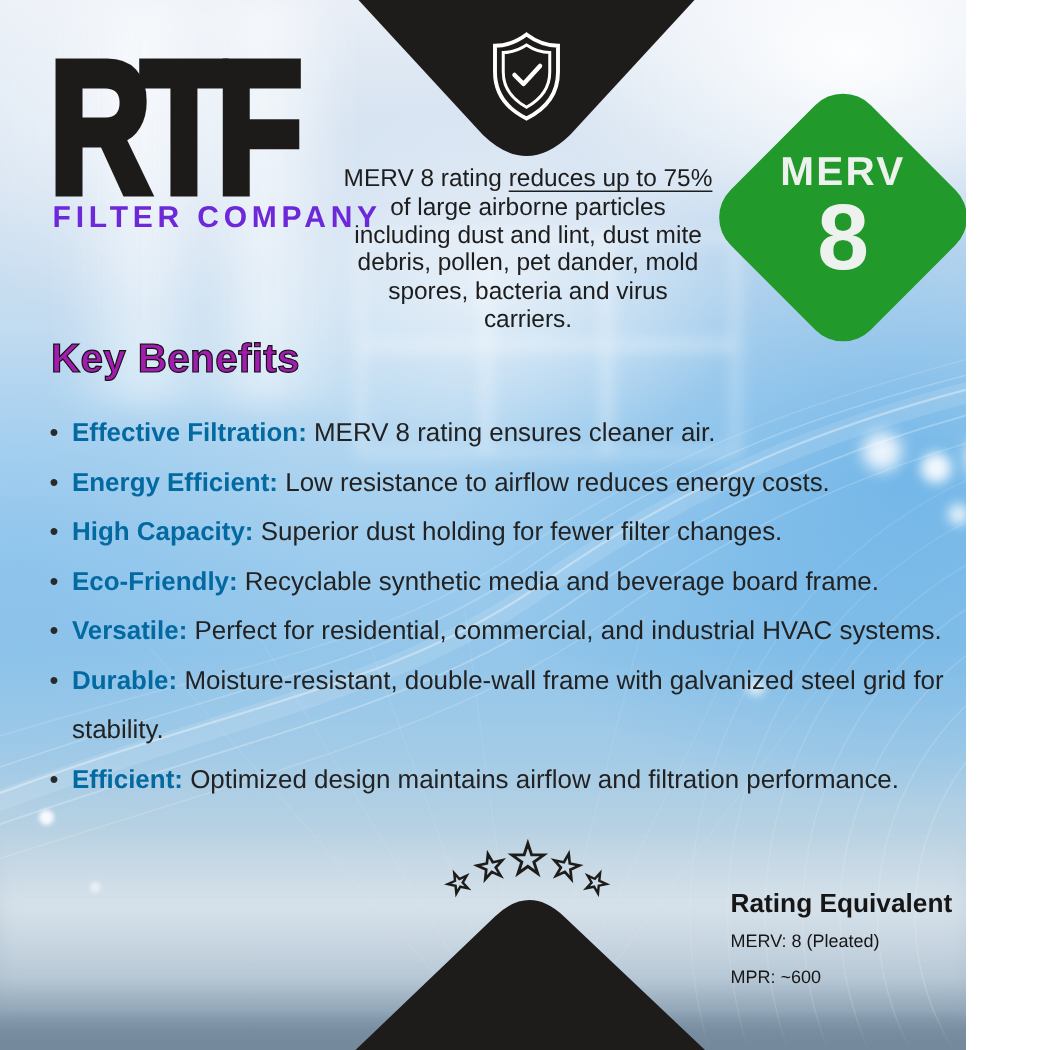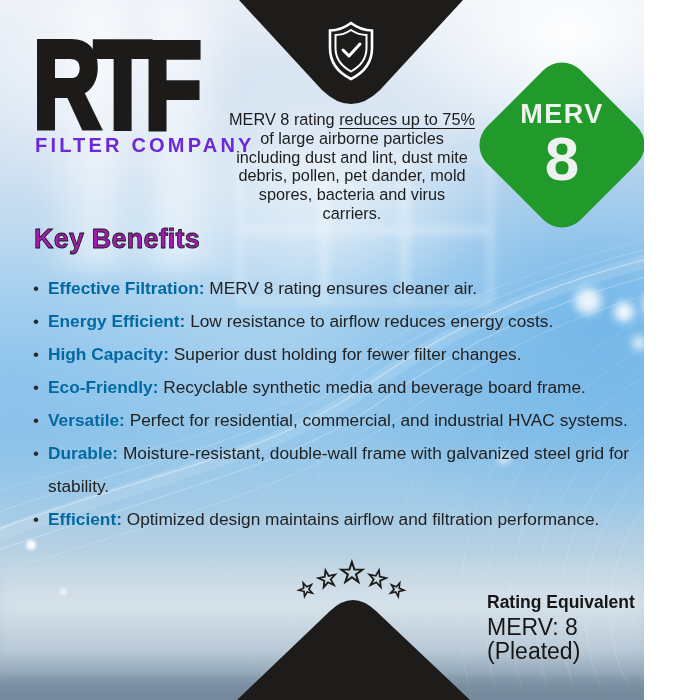--- a/index.html
+++ b/index.html
@@ -91,21 +91,21 @@
   .star.s1{left:0;top:23px;font-size:20px;transform:rotate(-24deg);}
   .star.s2{left:19px;top:10px;font-size:25px;transform:rotate(-12deg);}
   .star.s3{left:41px;top:1px;font-size:31px;}
   .star.s4{left:69px;top:10px;font-size:25px;transform:rotate(12deg);}
   .star.s5{left:91px;top:23px;font-size:20px;transform:rotate(24deg);}
   
   .bottom-banner{position:absolute;left:230px;bottom:0;}
   
   .rating{position:absolute;left:487px;top:592px;color:#161616;}
   .rating-heading{font-size:17.5px;font-weight:bold;margin:0 0 3px 0;}
-  .rating-line{font-size:23px;line-height:23.5px;}
+  .rating-line{font-size:12px;line-height:23.5px;}
 </style>
 </head>
 <body>
 
 <div class="canvas">
 
   <div class="bg"></div>
   <div class="lightstripes"></div>
   <div class="window"></div>
   <svg class="waves" width="700" height="700" viewBox="0 0 700 700">
@@ -194,15 +194,16 @@
     <span class="star s5">☆</span>
   </div>
 
   <svg class="bottom-banner" width="245" height="102" viewBox="0 0 245 102">
     <path d="M7,102 L100,13 Q123,-9 146,13 L240,102 Z" fill="#1d1c1a"></path>
   </svg>
 
   <div class="rating">
     <div class="rating-heading">Rating Equivalent</div>
     <div class="rating-line">MERV: 8 (Pleated)</div>
+    <div class="rating-line">MPR: ~600</div>
   </div>
 
 </div>
 
 </body></html>

